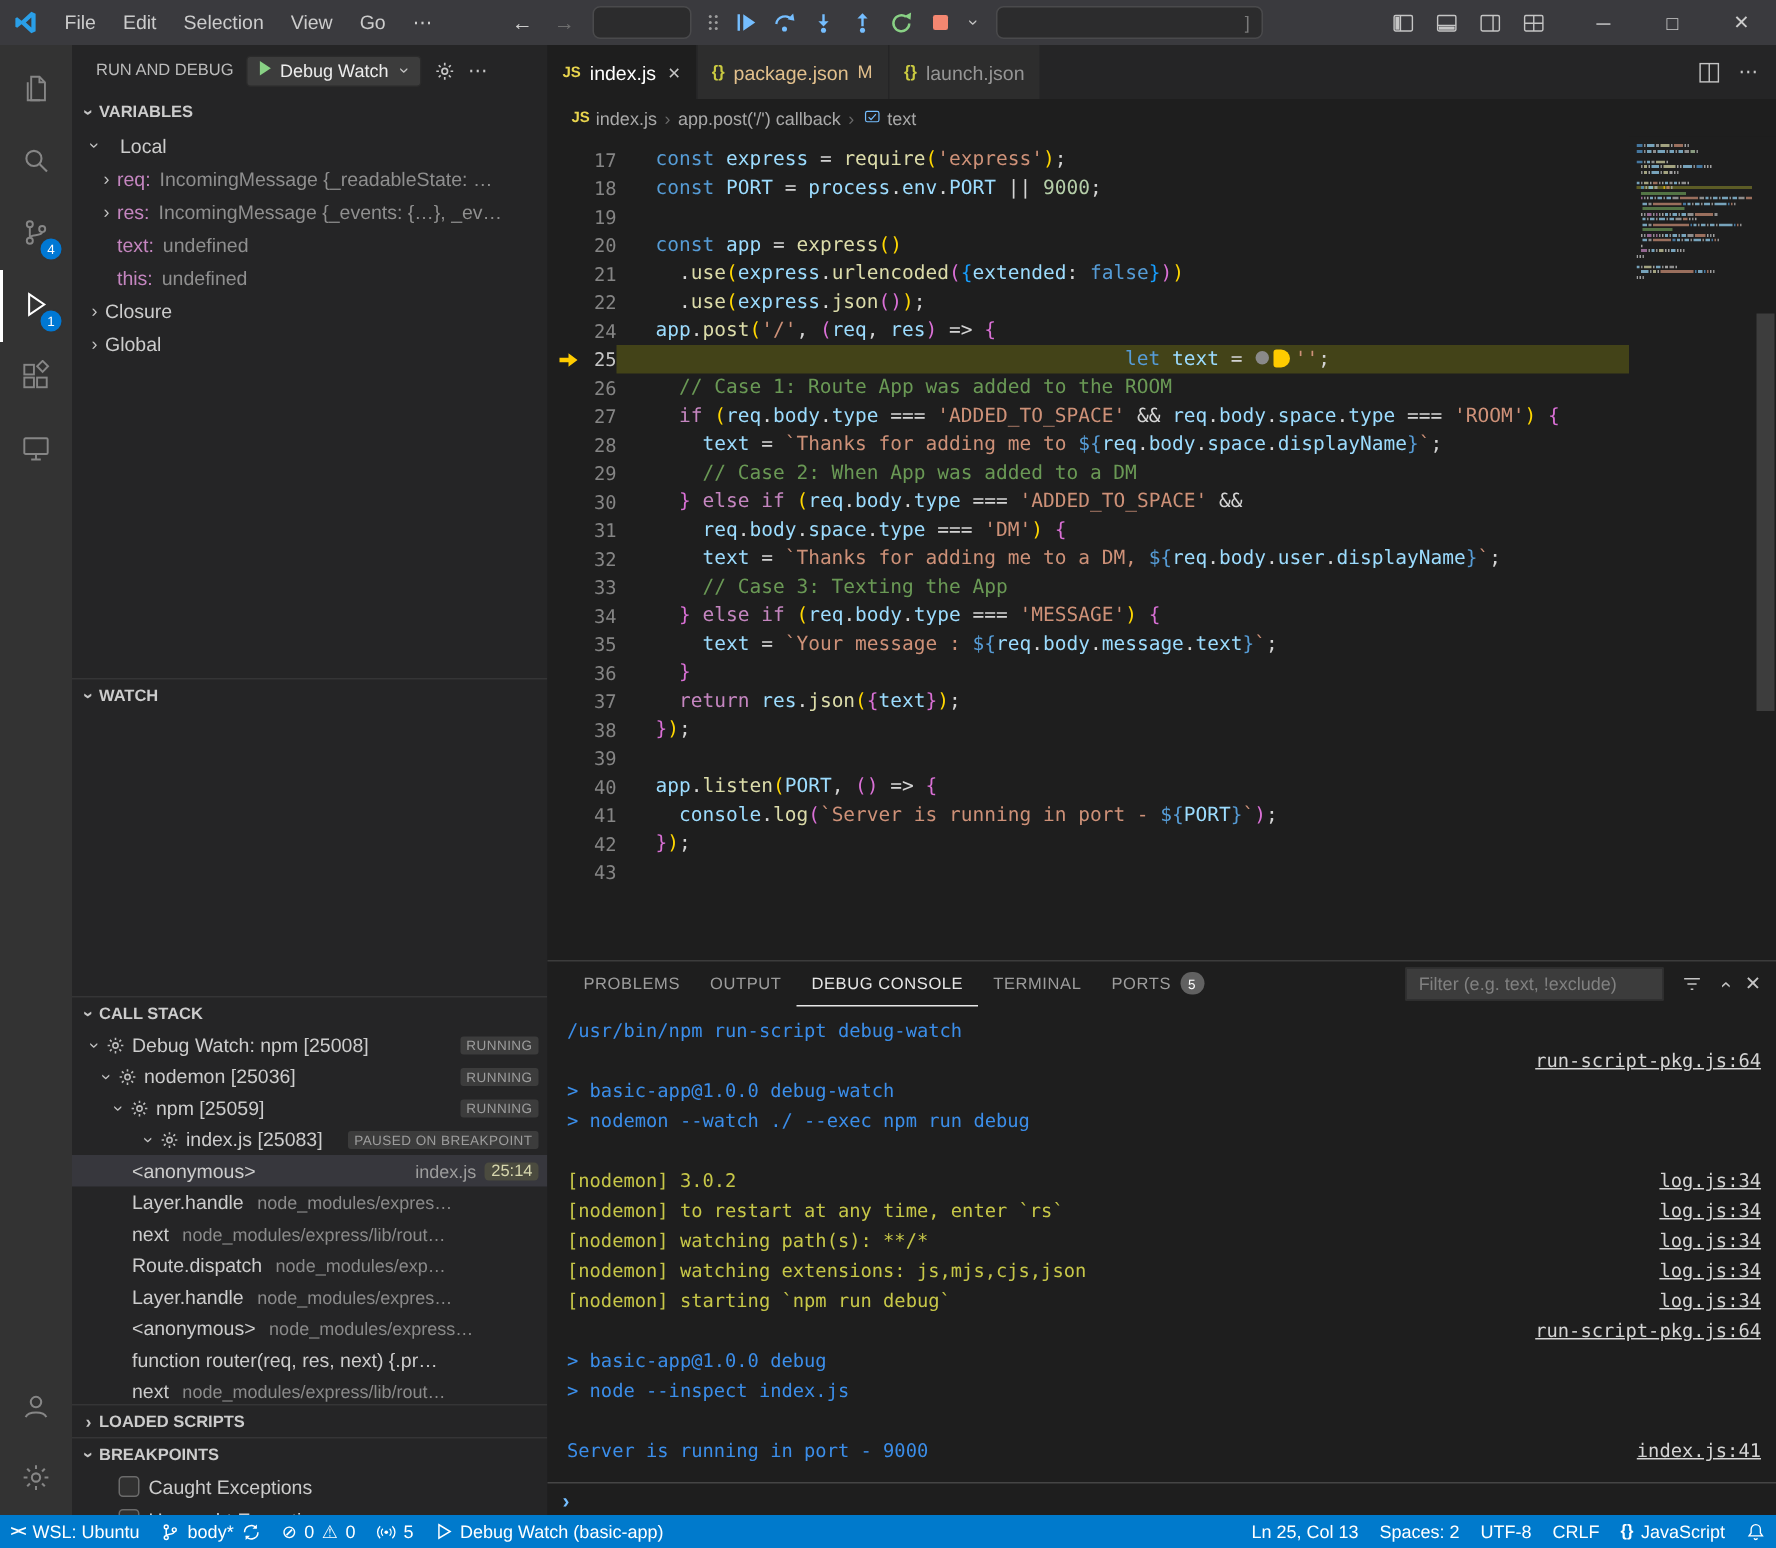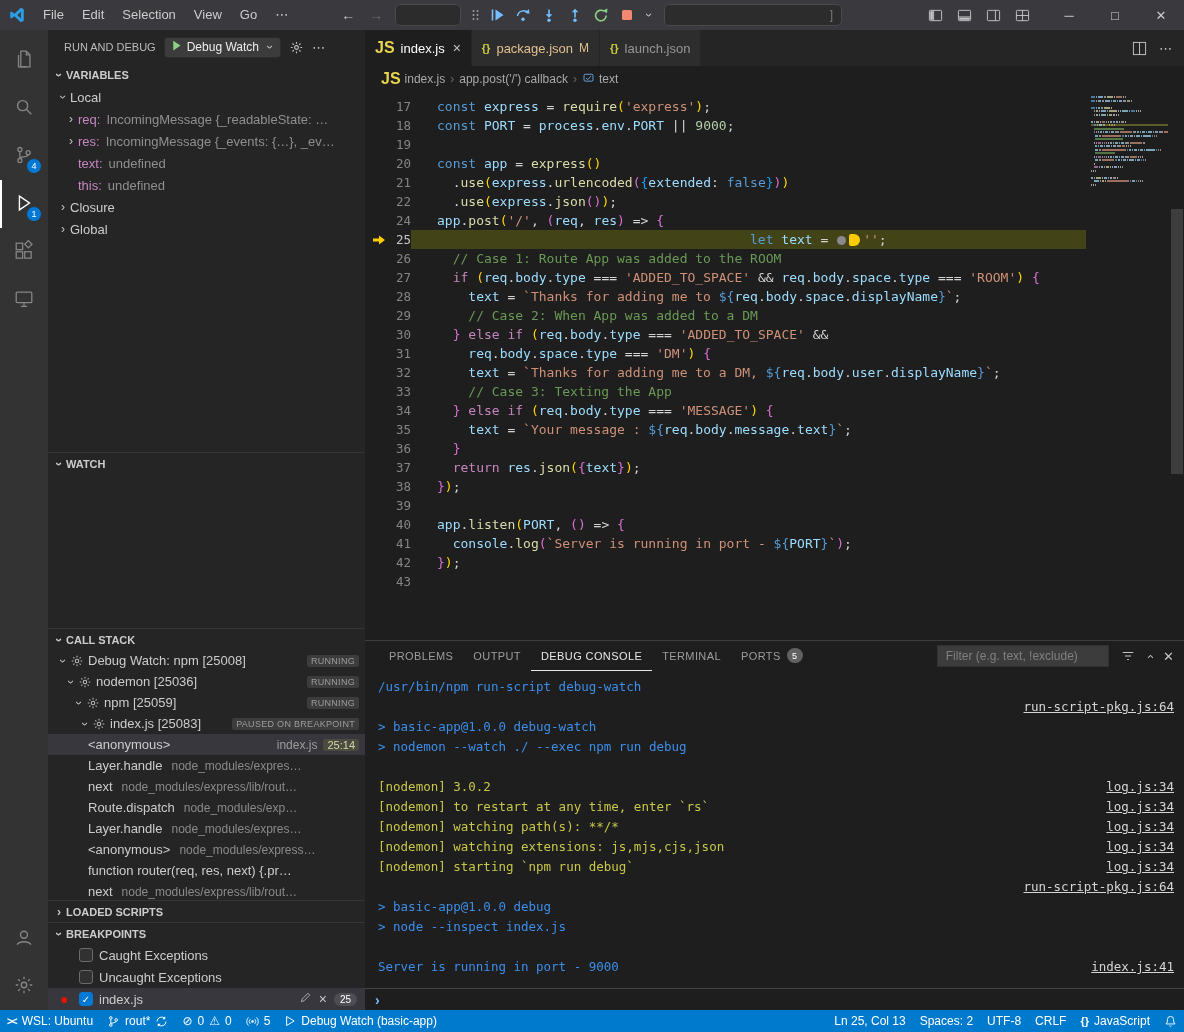--- a/index.html
+++ b/index.html
@@ -45,21 +45,21 @@
   .sidebar { background:#252526; display:flex; flex-direction:column; overflow:hidden; font-size:13px; }
   .sb-header { height:34px; flex:none; display:flex; align-items:center; padding:0 6px 0 16px; }
   .sb-title { font-size:11px; color:#bbbbbb; white-space:nowrap; }
   .debug-select { display:flex; align-items:center; background:#3c3c3c; border:1px solid #2b2b2b; border-radius:3px; height:21px; padding:0 3px 0 5px; gap:4px; margin-left:8px; cursor:pointer; }
   .debug-select .lbl { font-size:12px; color:#ededed; }
   .sb-header .hdr-ic { margin-left:8px; display:flex; cursor:pointer; color:#c5c5c5; }
   .section { display:flex; flex-direction:column; overflow:hidden; }
   .sec-h { height:22px; flex:none; display:flex; align-items:center; font-size:11px; font-weight:bold; color:#cccccc; padding-left:4px; border-top:1px solid rgba(128,128,128,0.18); cursor:pointer; }
   .sec-vars { height:388px; flex:none; } .sec-vars .sec-h { border-top:none; }
   .sec-watch { height:176px; flex:none; }
-  .sec-cs { height:272px; flex:none; }
+  .sec-cs { height:272px; flex:none;margin-top:36px; }
   .sec-loaded { height:22px; flex:none; }
   .sec-bp { flex:1; }
   .var-row { height:22px; flex:none; display:flex; align-items:center; white-space:nowrap; overflow:hidden; cursor:pointer; }
   .chev-sp { display:inline-block; width:14px; flex:none; }
   .scope-name { color:#cccccc; }
   .var-name { color:#c586c0; margin-right:6px; }
   .var-value { color:#8f8f8f; overflow:hidden; text-overflow:ellipsis; }
   .cs-row { height:21px; flex:none; display:flex; align-items:center; white-space:nowrap; overflow:hidden; padding-right:6px; cursor:pointer; }
   .cs-row.selected { background:#37373d; }
   .cs-ic { display:flex; margin-right:4px; color:#bdbdbd; flex:none; }
@@ -78,21 +78,21 @@
   .bp-badge { background:#4d4d52; color:#fff; font-size:10px; border-radius:9px; padding:1px 6px; }
 
   
   .editor-col { display:flex; flex-direction:column; min-width:0; background:#1e1e1e; }
   .tabsbar { height:36px; flex:none; background:#252526; display:flex; align-items:stretch; }
   .tab { display:flex; align-items:center; gap:6px; padding:0 10px; background:#2d2d2d; color:#969696; font-size:13px; border-right:1px solid #252526; cursor:pointer; white-space:nowrap; }
   .tab.active { background:#1e1e1e; color:#ffffff; }
   .tab-label.modified { color:#e2c08d; }
   .tab-mod { color:#e2c08d; font-size:12px; }
   .tab-close { color:#c5c5c5; font-size:14px; margin-left:2px; cursor:pointer; }
-  .js-ic { color:#e8d44d; font-weight:bold; font-size:16px; }
+  .js-ic { color:#e8d44d; font-weight:bold; font-size:10px; }
   .json-ic { color:#cbcb41; font-weight:bold; font-size:11px; }
   .tabs-actions { margin-left:auto; display:flex; align-items:center; gap:12px; padding:0 12px; color:#c5c5c5; }
   .tabs-actions span { cursor:pointer; display:flex; }
   .breadcrumbs { height:25px; flex:none; display:flex; align-items:center; padding-left:16px; font-size:12px; color:#a9a9a9; gap:5px; white-space:nowrap; }
   .bc-sep { color:#6a6a6a; }
   .bc-item { display:flex; align-items:center; gap:4px; cursor:pointer; }
 
   
   .code-area { height:549px; flex:none; position:relative; overflow:hidden; padding-top:6px; }
   .code-line { display:flex; height:19px; line-height:19px; font-family:"DejaVu Sans Mono",monospace; font-size:13px; position:relative; }
@@ -335,21 +335,21 @@
           </span>
         <span class="hdr-ic">⋯</span>
       </div>
 
       <div class="section sec-vars">
         <div class="sec-h">
             <span class="chev down">›</span>
             <span>VARIABLES</span>
           </div>
         <div>
-            <div class="var-row" style="padding-left: 8px;">
+            <div class="var-row" style="padding-left: 8px; gap: 10px;">
               <span class="chev down">›</span>
               <span class="scope-name">Local</span>
             </div>
             <div class="var-row" style="padding-left: 16px;">
               <span class="chev">›</span>
               <span class="var-name">req:</span>
               <span class="var-value">IncomingMessage {_readableState: …</span>
             </div>
             <div class="var-row" style="padding-left: 16px;">
               <span class="chev">›</span>
@@ -416,21 +416,21 @@
               <span class="chev down">›</span>
               <span class="cs-ic">
                 <svg viewBox="0 0 24 24" width="14" height="14" fill="none" stroke="#bdbdbd" stroke-width="1.8">
                   <circle cx="12" cy="12" r="3"></circle>
                   <path d="M12 3v2.8M12 18.2V21M3 12h2.8M18.2 12H21M5.6 5.6l2 2M16.4 16.4l2 2M18.4 5.6l-2 2M7.6 16.4l-2 2"></path>
                 </svg>
               </span>
               <span class="cs-label">npm [25059]</span>
               <span class="cs-run">RUNNING</span>
             </div>
-            <div class="cs-row" style="padding-left: 30px;">
+            <div class="cs-row" style="padding-left: 44px;">
               <span class="chev down">›</span>
               <span class="cs-ic">
                 <svg viewBox="0 0 24 24" width="14" height="14" fill="none" stroke="#bdbdbd" stroke-width="1.8">
                   <circle cx="12" cy="12" r="3"></circle>
                   <path d="M12 3v2.8M12 18.2V21M3 12h2.8M18.2 12H21M5.6 5.6l2 2M16.4 16.4l2 2M18.4 5.6l-2 2M7.6 16.4l-2 2"></path>
                 </svg>
               </span>
               <span class="cs-label">index.js [25083]</span>
               <span class="cs-run">PAUSED ON BREAKPOINT</span>
             </div>
@@ -768,21 +768,21 @@
         </div>
         <div class="sb-item">
           <span class="ic">
             <svg viewBox="0 0 16 16" width="13" fill="none" stroke="#fff" stroke-width="1.2">
               <circle cx="4.7" cy="3.6" r="1.6"></circle>
               <circle cx="4.7" cy="12.4" r="1.6"></circle>
               <circle cx="11.3" cy="6" r="1.6"></circle>
               <path d="M4.7 5.2v5.6M11.3 7.6c0 2.6-6.6 1.6-6.6 3.4"></path>
             </svg>
           </span>
-          <span>rout*</span>
+          <span>body*</span>
           <span class="ic">
             <svg viewBox="0 0 16 16" width="13">
               <g fill="none" stroke="#fff" stroke-width="1.2">
                 <path d="M13.5 8a5.5 5.5 0 0 1-9.8 3.4M2.5 8a5.5 5.5 0 0 1 9.8-3.4"></path>
               </g>
               <path d="M12.6 1.6v3.6H9z" fill="#fff"></path>
               <path d="M3.4 14.4v-3.6H7z" fill="#fff"></path>
             </svg>
           </span>
         </div>

